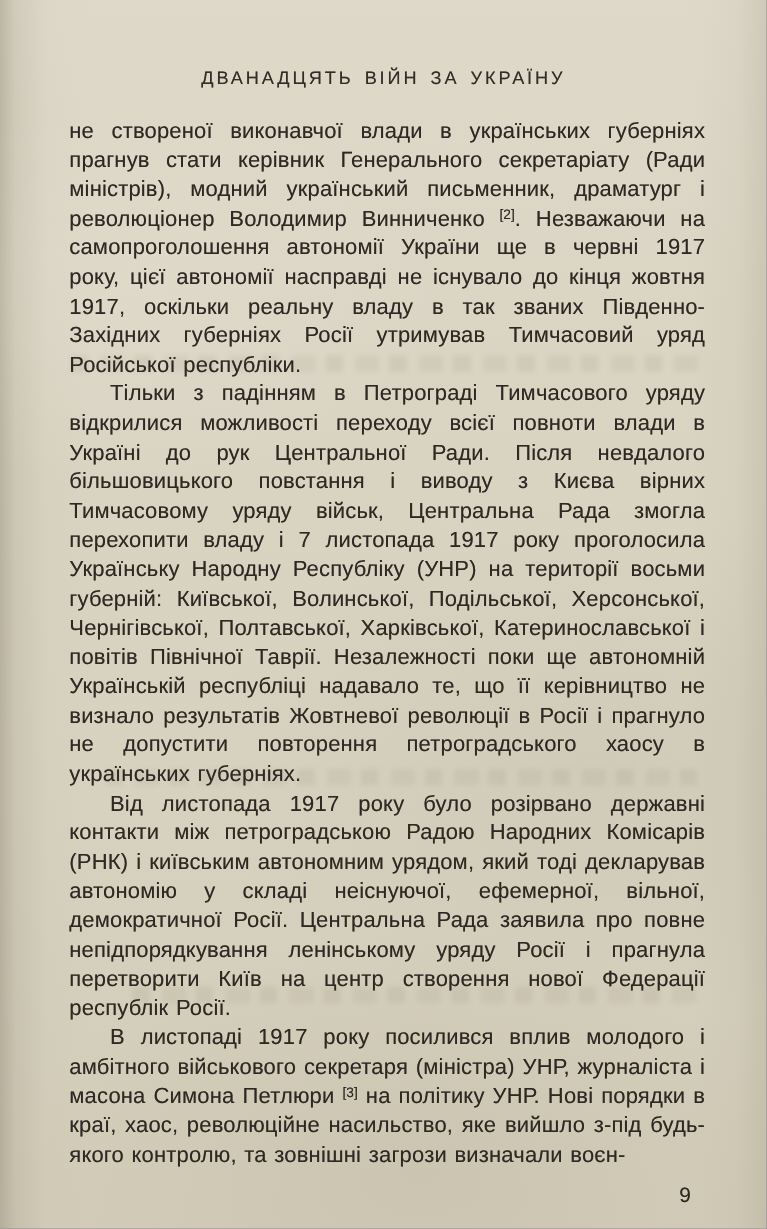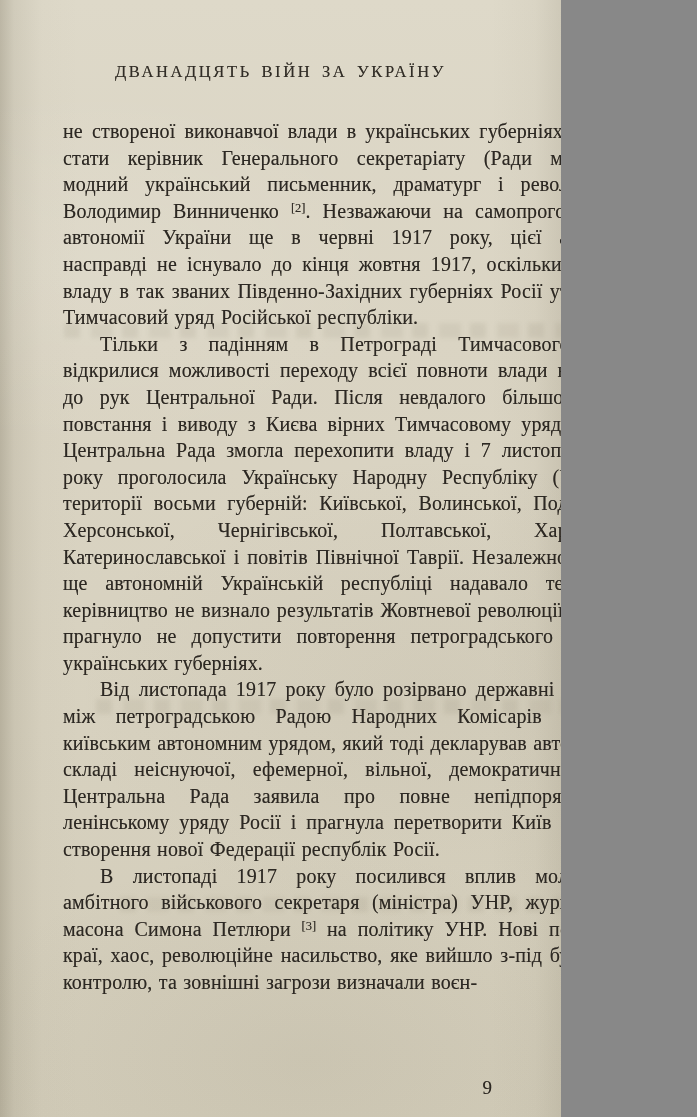--- a/index.html
+++ b/index.html
@@ -2,24 +2,24 @@
 <html><head>
 <meta charset="utf-8">
 <style>
   html, body {
     margin: 0;
     padding: 0;
     background: #888;
   }
   .page {
     position: relative;
-    width: 561px;
+    width: 697px;
     height: 1117px;
     overflow: hidden;
-    font-family: Liberation Serif, serif;
+    font-family: Liberation Sans, sans-serif;
     color: #2c2823;
     background:
       linear-gradient(90deg, rgba(110,103,82,0.30) 0px, rgba(110,103,82,0.12) 14px, rgba(110,103,82,0.02) 42px, rgba(0,0,0,0) 80px),
       linear-gradient(270deg, rgba(110,103,82,0.14) 0px, rgba(110,103,82,0.04) 26px, rgba(0,0,0,0) 70px),
       linear-gradient(180deg, #ded9c9 0%, #dad4c3 30%, #d7d1bf 65%, #d2ccb9 100%);
   }
   
   .page::before {
     content: "";
     position: absolute;
@@ -37,21 +37,21 @@
     right: 0;
     text-align: center;
     font-size: 16.5px;
     letter-spacing: 2.6px;
     word-spacing: 3px;
     color: #312d27;
     text-shadow: 0 0 0.5px rgba(60,52,40,0.55);
   }
   .body-text {
     position: absolute;
-    top: 118px;
+    top: 106px;
     left: 63px;
     width: 578px;
     font-size: 20px;
     line-height: 26.6px;
     text-align: justify;
     letter-spacing: 0.15px;
     word-spacing: 1.2px;
     text-shadow: 0 0 0.5px rgba(60,52,40,0.5);
     z-index: 2;
   }

